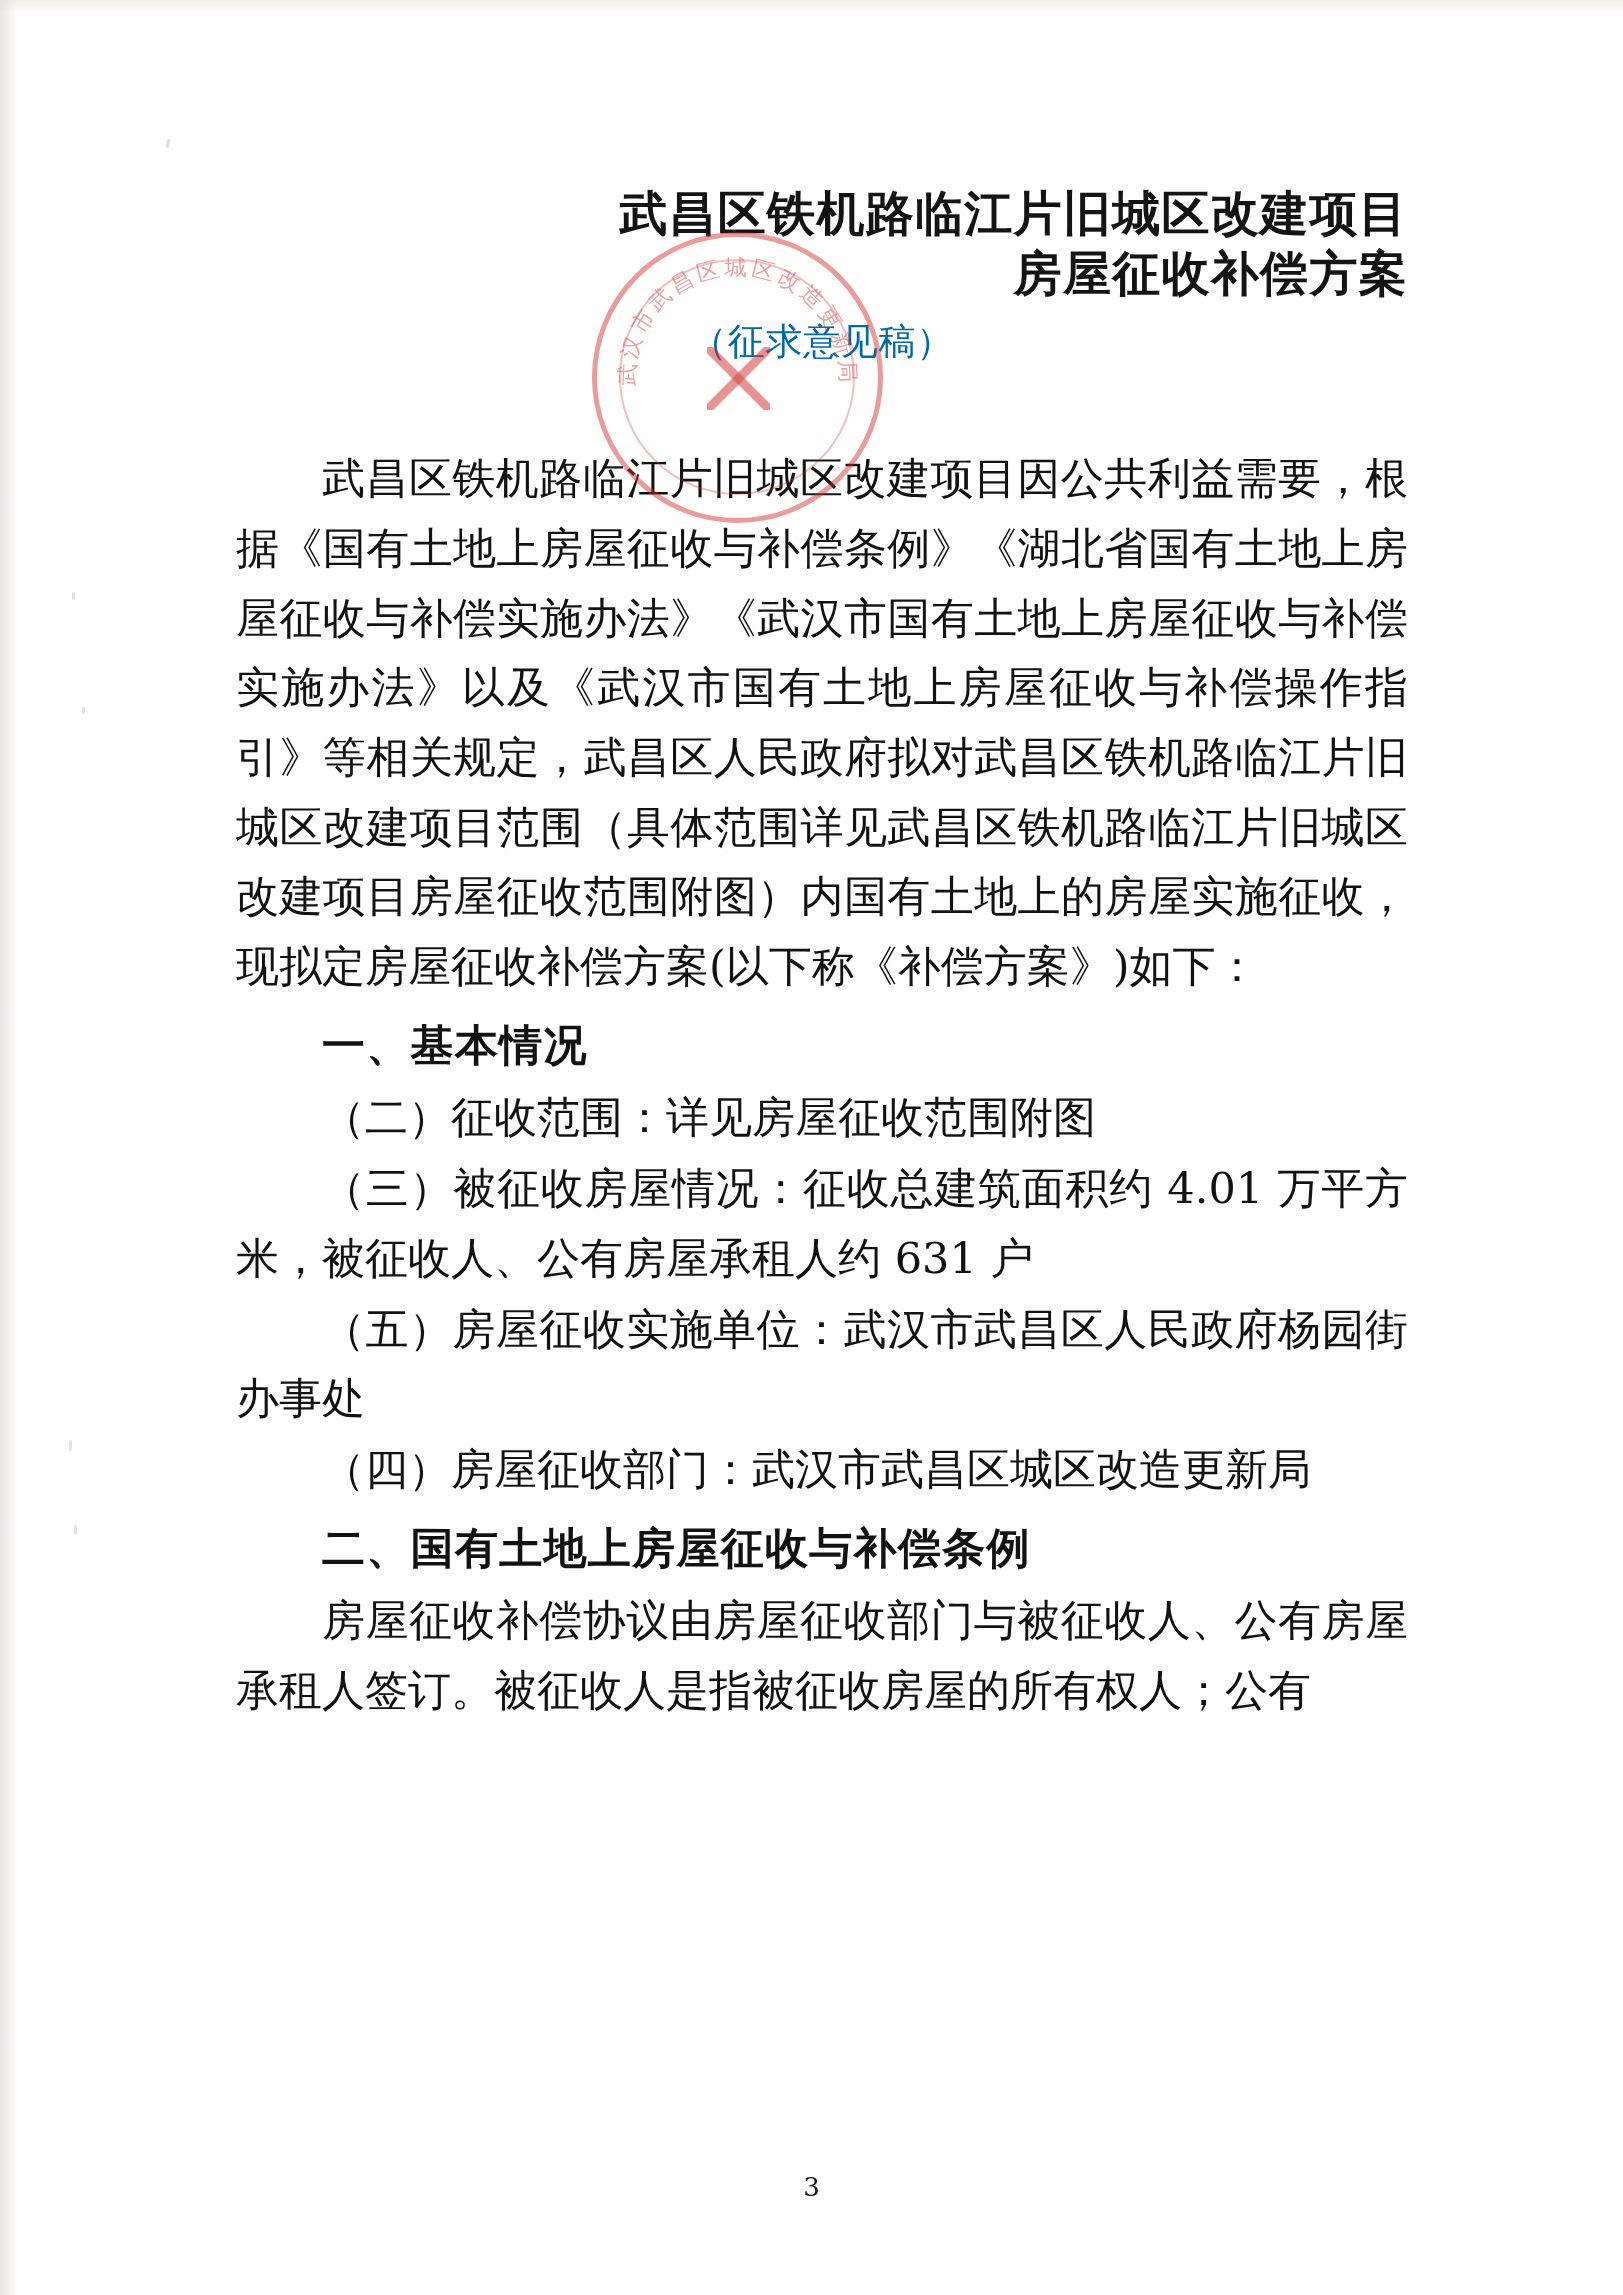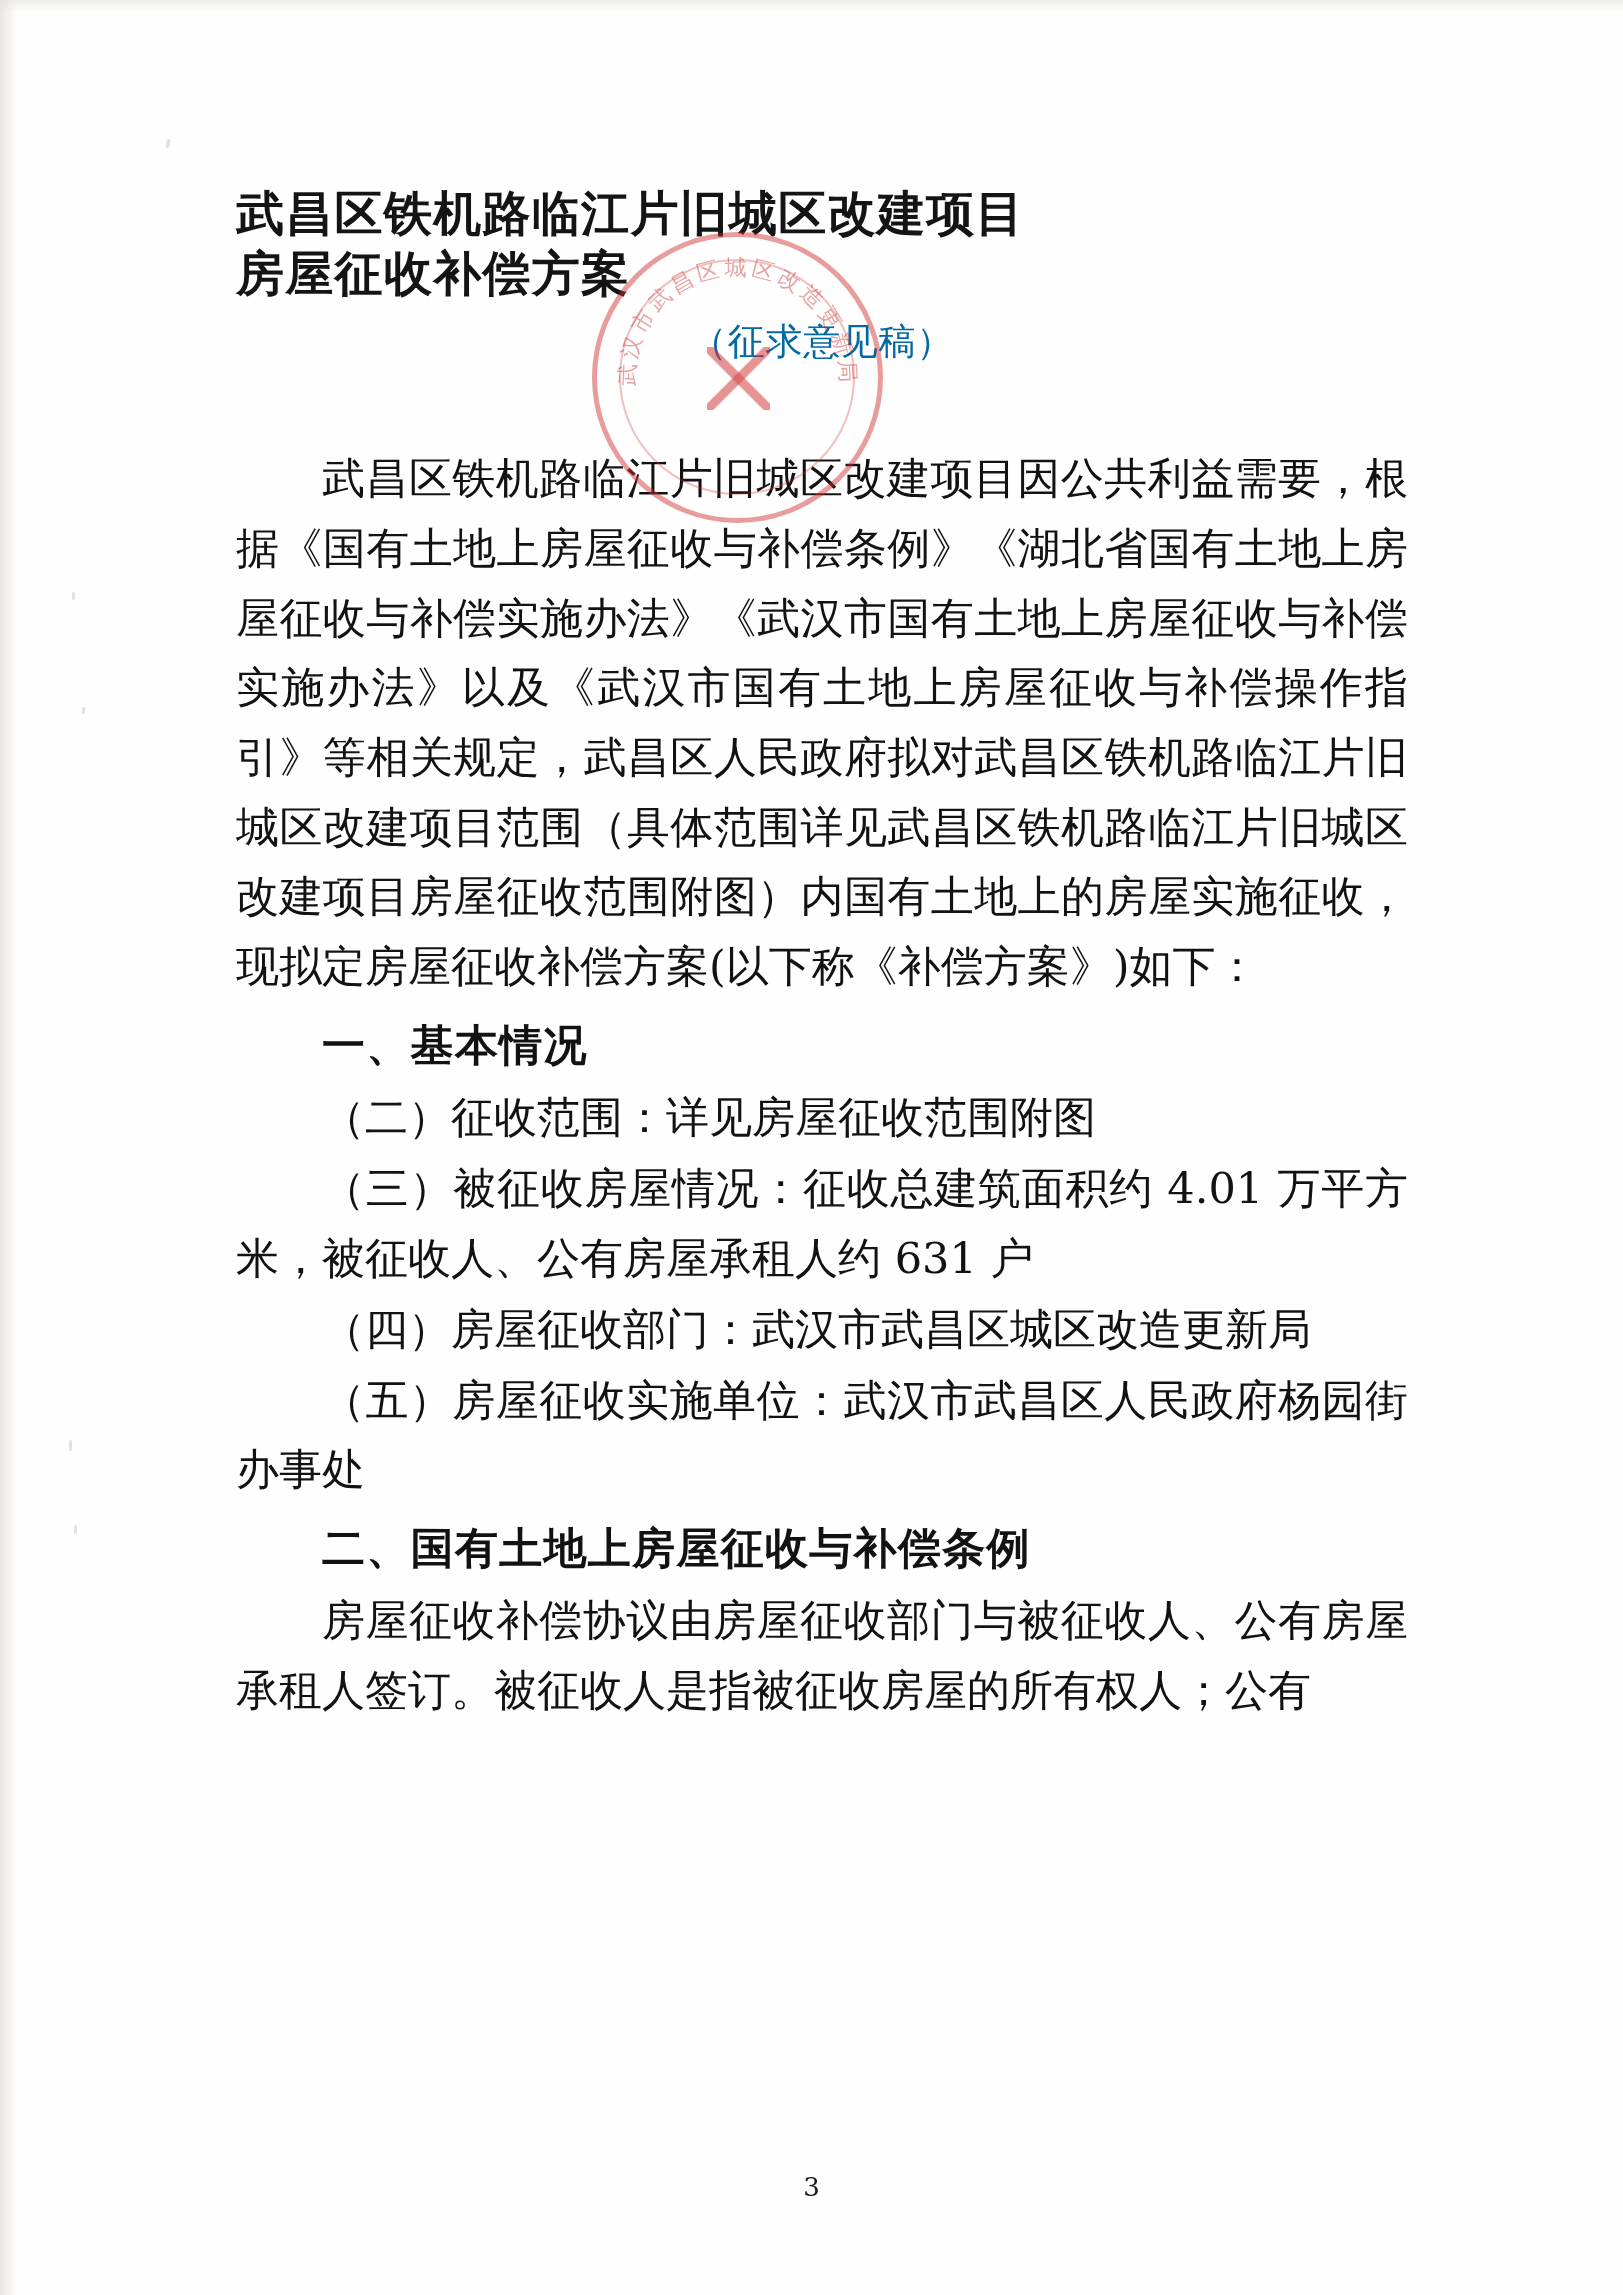--- a/index.html
+++ b/index.html
@@ -40,21 +40,21 @@
   .speck.s5 { width: 3.3px; height: 9.2px; left: 74px; top: 1525px; border-radius: 2px; }
 
   .content {
     position: absolute;
     left: 236px;
     top: 183px;
     width: 1172px;
   }
 
   .doc-title {
-    text-align: left;
+    text-align: right;
     font-family: "DejaVu Serif", serif;
     font-weight: bold;
     font-size: 48px;
     line-height: 1.25;
     letter-spacing: 1.3px;
     color: #141414;
   }
   .doc-title .line2 { display: block; }
 
   .doc-subtitle {
@@ -159,22 +159,22 @@
 
     <div class="doc-subtitle">（征求意见稿）</div>
 
     <div class="body-text">
 
       <p class="para">武昌区铁机路临江片旧城区改建项目因公共利益需要，根据《国有土地上房屋征收与补偿条例》《湖北省国有土地上房屋征收与补偿实施办法》《武汉市国有土地上房屋征收与补偿实施办法》以及《武汉市国有土地上房屋征收与补偿操作指引》等相关规定，武昌区人民政府拟对武昌区铁机路临江片旧城区改建项目范围（具体范围详见武昌区铁机路临江片旧城区改建项目房屋征收范围附图）内国有土地上的房屋实施征收，现拟定房屋征收补偿方案(以下称《补偿方案》)如下：</p>
 
       <p class="heading">一、基本情况</p>
       <p class="item">（二）征收范围：详见房屋征收范围附图</p>
       <p class="item">（三）被征收房屋情况：征收总建筑面积约 4.01 万平方米，被征收人、公有房屋承租人约 631 户</p>
+      <p class="item">（五）房屋征收实施单位：武汉市武昌区人民政府杨园街办事处</p>
       <p class="item">（四）房屋征收部门：武汉市武昌区城区改造更新局</p>
-      <p class="item">（五）房屋征收实施单位：武汉市武昌区人民政府杨园街办事处</p>
 
       <p class="heading">二、国有土地上房屋征收与补偿条例</p>
       <p class="item">房屋征收补偿协议由房屋征收部门与被征收人、公有房屋承租人签订。被征收人是指被征收房屋的所有权人；公有</p>
 
     </div>
   </div>
 
   <div class="seal">
     <div class="seal-inner"></div>
     <svg class="seal-arc-text" viewBox="0 0 430 430">

